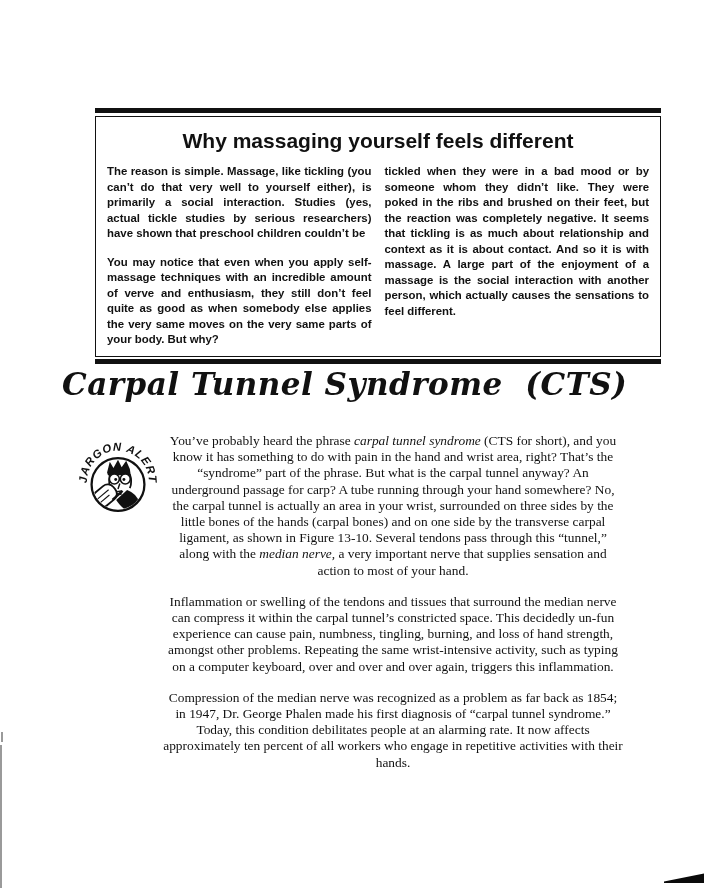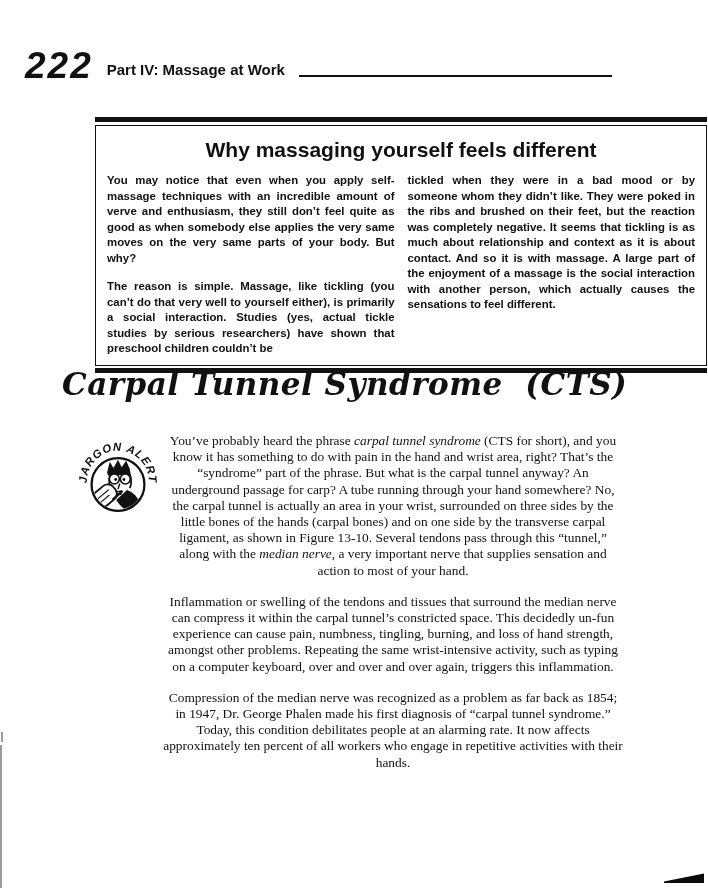--- a/index.html
+++ b/index.html
@@ -11,21 +11,21 @@
   
   .hdr { position:absolute; top:50px; left:25px; width:587px;
          display:flex; align-items:flex-end; gap:14px; }
   .pagenum { font-family:"Liberation Sans", sans-serif; font-weight:700;
              font-style:italic; font-size:37px; line-height:0.85; letter-spacing:2px; }
   .part { font-family:"Liberation Sans", sans-serif; font-weight:700;
           font-size:15px; padding-bottom:3px; white-space:nowrap; }
   .hrule { flex:1; border-bottom:2px solid #111; margin-bottom:4px; height:0; }
 
   
-  .sidebar { position:absolute; left:95px; top:117px; width:612px; }
+  .sidebar { position:absolute; left:95px; top:108px; width:566px; }
   .bar { height:5px; background:#111; }
   .bar.bottom { margin-top:2px; }
   .boxinner { border:1.5px solid #111; margin-top:3px; padding:6px 11px 8px; }
   .boxinner h2 { font-family:"Liberation Sans", sans-serif; font-weight:700;
                  font-size:21px; text-align:center; margin:6px 0 11px; }
   .cols { display:flex; gap:13px; }
   .col { flex:1; font-family:"Liberation Sans", sans-serif; font-weight:700;
          font-size:11.4px; line-height:15.5px; text-align:justify; }
   .col p { margin:0 0 13px; }
   .col p:last-child { margin-bottom:0; }
@@ -48,34 +48,29 @@
   .edge-tick  { position:absolute; left:1px; top:732px; width:2px; height:10px; background:#9a9a9a; }
   .edge-line  { position:absolute; left:0;   top:745px; width:2px; height:143px; background:#9a9a9a; }
   .corner-wedge { position:absolute; left:664px; top:873px; width:40px; height:10px;
                   background:#0a0a0a; clip-path:polygon(0 85%, 100% 5%, 100% 100%, 0 100%); }
 </style>
 </head>
 <body>
 
 <div class="page">
 
-  <div class="hdr">
-    <span class="pagenum">222</span>
-    <span class="part">Part IV: Massage at Work</span>
-    <span class="hrule"></span>
-  </div>
 
   <div class="sidebar">
     <div class="bar top"></div>
     <div class="boxinner">
       <h2>Why massaging yourself feels different</h2>
       <div class="cols">
         <div class="col">
+          <p>The reason is simple. Massage, like tickling (you can’t do that very well to yourself either), is primarily a social interaction. Studies (yes, actual tickle studies by serious researchers) have shown that preschool children couldn’t be</p>
           <p>You may notice that even when you apply self-massage techniques with an incredible amount of verve and enthusiasm, they still don’t feel quite as good as when somebody else applies the very same moves on the very same parts of your body. But why?</p>
-          <p>The reason is simple. Massage, like tickling (you can’t do that very well to yourself either), is primarily a social interaction. Studies (yes, actual tickle studies by serious researchers) have shown that preschool children couldn’t be</p>
         </div>
         <div class="col">
           <p>tickled when they were in a bad mood or by someone whom they didn’t like. They were poked in the ribs and brushed on their feet, but the reaction was completely negative. It seems that tickling is as much about relationship and context as it is about contact. And so it is with massage. A large part of the enjoyment of a massage is the social interaction with another person, which actually causes the sensations to feel different.</p>
         </div>
       </div>
     </div>
     <div class="bar bottom"></div>
   </div>
 
   <h1 class="cts">Carpal Tunnel Syndrome  (CTS)</h1>

